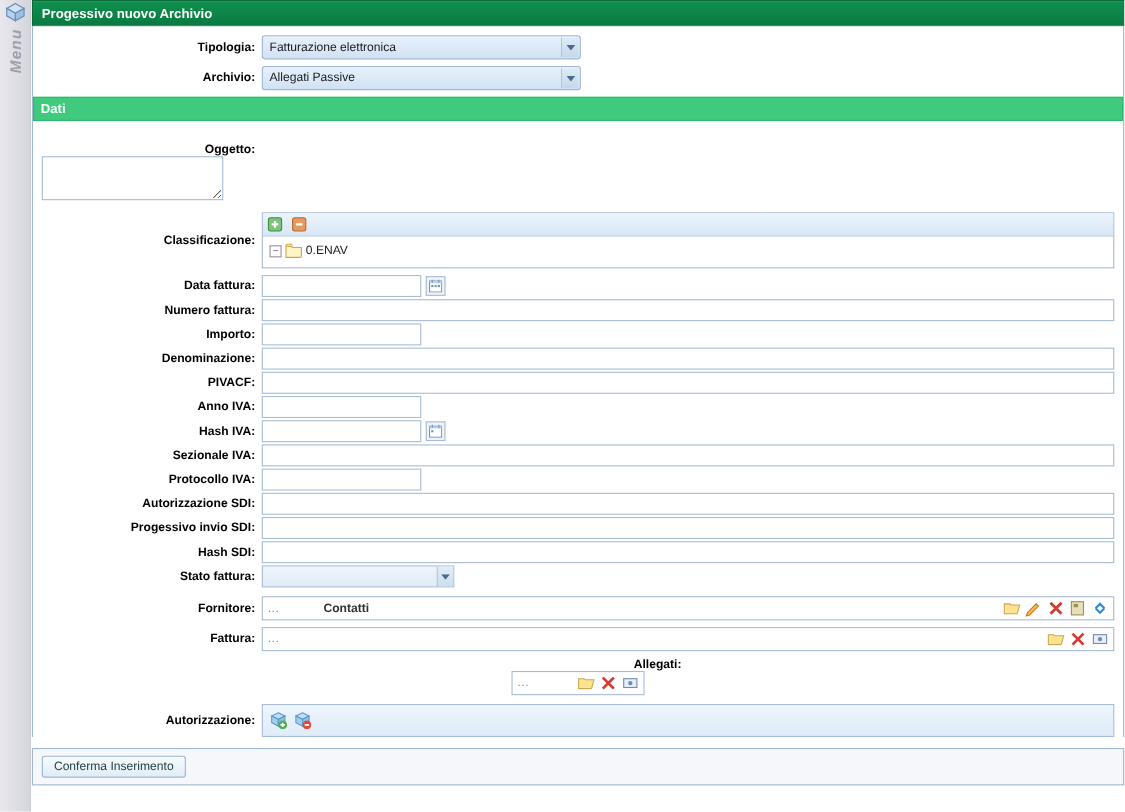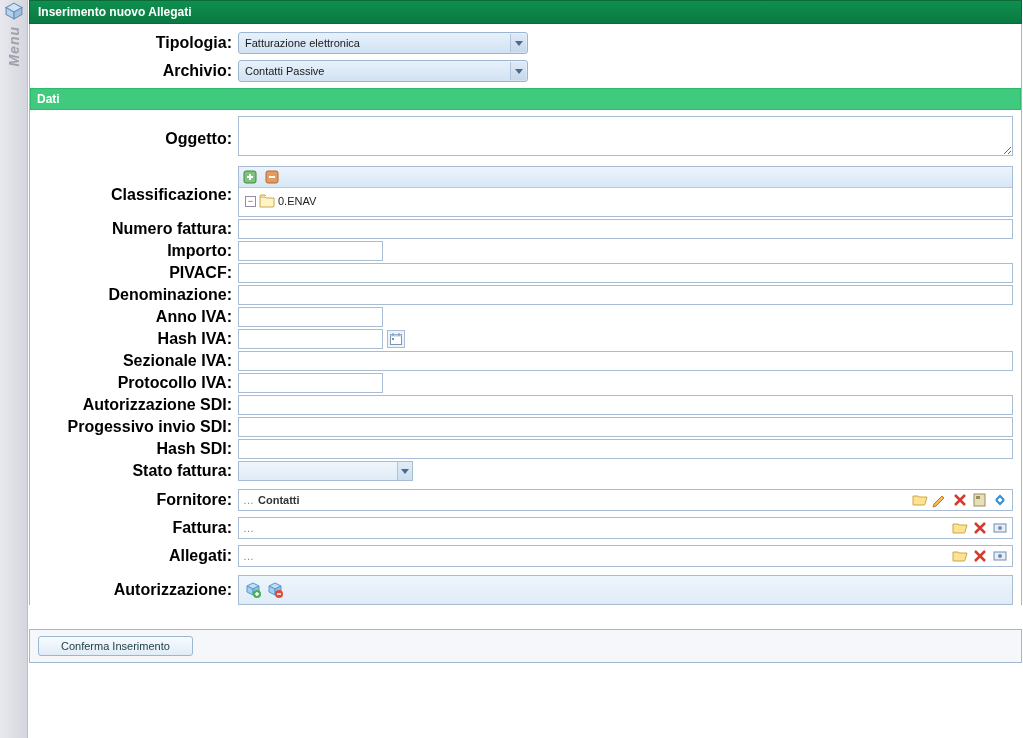--- a/index.html
+++ b/index.html
@@ -58,21 +58,21 @@
   }
   .row {
     display: flex;
     align-items: center;
     margin-bottom: 6px;
   }
   .label {
     width: 200px;
     text-align: right;
     font-weight: bold;
-    font-size: 16px;
+    font-size: 11px;
     padding-right: 6px;
     color: #000;
   }
   .combo {
     width: 290px;
     height: 22px;
     background: linear-gradient(#e7f1fb, #d1e2f4);
     border: 1px solid #9cb5d1;
     border-radius: 3px;
     padding: 0 20px 0 6px;
@@ -150,42 +150,42 @@
   .folder { width:16px; height:14px; }
   .lookup-box {
     flex:1;
     border:1px solid #a8bcd4;
     background:#fff;
     display:flex; align-items:center;
     padding: 2px 4px;
     gap:4px;
   }
   .lookup-box .dots { color:#888; }
-  .lookup-box .txt { flex:1; font-weight:bold; color:#333; }
+  .lookup-box .txt { flex:1; font-weight:bold; color:#333;margin-left:36px; }
   .action-icons { display:flex; gap:4px; align-items:center; }
   .action-icons .ic { cursor:pointer; }
   .auth-box {
     flex:1;
     background: linear-gradient(#eef5fc, #dfecf8);
     border:1px solid #a8bcd4;
     min-height: 30px;
     display:flex; align-items:center; gap:6px; padding:4px 6px;
   }
   .footer {
     border: 1px solid #9fb7d0;
     border-top: 1px solid #9fb7d0;
     background: #f5f7fa;
     padding: 6px 8px;
     display:flex;
   }
   .btn {
     background: linear-gradient(#f8fbfe,#e0ecf7);
     border:1px solid #9cb5d1;
     border-radius:3px;
-    padding: 3px 22px;
+    padding: 3px 10px;
     font-size:11px;
     color:#244;
     display:inline-flex; align-items:center;
   }
   .form-table { margin-top:-4px; }
   .combo2-arrow { position:absolute; right:1px;top:1px;bottom:1px;width:15px;background:linear-gradient(#e0ecf7,#cddeef);border-left:1px solid #b0c4db;display:flex;align-items:center;justify-content:center;}
   .statocombo { position:relative; display:inline-block; }
 </style>
 </head>
 <body>
@@ -197,52 +197,52 @@
       <svg viewBox="0 0 16 16">
           <polygon points="8,1 15,5 8,9 1,5" fill="#cfe3f7" stroke="#6b8fb5"></polygon>
           <polygon points="1,5 8,9 8,15 1,11" fill="#b7d2ee" stroke="#6b8fb5"></polygon>
           <polygon points="15,5 8,9 8,15 15,11" fill="#a0c0e2" stroke="#6b8fb5"></polygon>
         </svg>
     </span>
     <span class="vert">Menu</span>
   </div>
 
   <div class="panel">
-    <div class="titlebar">Inserimento nuovo Allegati</div>
+    <div class="titlebar">Progessivo nuovo Archivio</div>
 
     <div class="content">
 
       <div class="row">
         <div class="label">Tipologia:</div>
         <div class="combo">
           <span>Fatturazione elettronica</span>
           <span class="arrow">
               <svg viewBox="0 0 8 5">
                 <path d="M0 0 L4 5 L8 0 Z" fill="#4a6b8f"></path>
               </svg>
             </span>
         </div>
       </div>
       <div class="row">
         <div class="label">Archivio:</div>
         <div class="combo">
-          <span>Contatti Passive</span>
+          <span>Allegati Passive</span>
           <span class="arrow">
               <svg viewBox="0 0 8 5">
                 <path d="M0 0 L4 5 L8 0 Z" fill="#4a6b8f"></path>
               </svg>
             </span>
         </div>
       </div>
 
       <div class="section-hdr">Dati</div>
 
       <div class="form-table">
 
-        <div class="row" style="align-items:flex-start;">
+        <div class="row" style="align-items:flex-start;flex-direction:column;">
           <div class="label" style="padding-top:14px">Oggetto:</div>
           <div class="field"><textarea class="input big" style=""></textarea></div>
         </div>
 
         <div class="row" style="align-items:flex-start; margin-top:8px;">
           <div class="label" style="padding-top:20px">Classificazione:</div>
           <div class="classif-box field">
             <div class="classif-tb">
               <span class="ic">
                 <svg viewBox="0 0 16 16">
@@ -263,38 +263,53 @@
                 <span class="folder"><svg viewBox="0 0 16 14">
                       <path d="M1 3h5l1 1h8v8a1 1 0 0 1-1 1H1z" fill="#fff3c8" stroke="#c9a84e"></path>
                       <path d="M1 3V2a1 1 0 0 1 1-1h4l1 1" fill="#ffe28f" stroke="#c9a84e"></path>
                     </svg></span>
                 <span>0.ENAV</span>
               </div>
             </div>
           </div>
         </div>
 
+        <div class="row" style="margin-top:6px;">
+          <div class="label">Data fattura:</div>
+          <input class="input short" style="">
+          <span class="cal-btn">
+              <svg viewBox="0 0 12 12">
+                <rect x="0.5" y="1.5" width="11" height="10" fill="#fff" stroke="#7a95b3"></rect>
+                <rect x="0.5" y="1.5" width="11" height="2" fill="#b9d0e8"></rect>
+                <line x1="3" y1="0" x2="3" y2="3" stroke="#7a95b3"></line>
+                <line x1="9" y1="0" x2="9" y2="3" stroke="#7a95b3"></line>
+                <rect x="2" y="5" width="2" height="2" fill="#7a95b3"></rect>
+                <rect x="5" y="5" width="2" height="2" fill="#7a95b3"></rect>
+                <rect x="8" y="5" width="2" height="2" fill="#7a95b3"></rect>
+              </svg>
+            </span>
+        </div>
 
         <div class="row">
           <div class="label">Numero fattura:</div>
           <div class="field"><input class="input" style=""></div>
         </div>
 
         <div class="row">
           <div class="label">Importo:</div>
           <input class="input short" style="">
         </div>
 
         <div class="row">
+          <div class="label">Denominazione:</div>
+          <div class="field"><input class="input" style=""></div>
+        </div>
+
+        <div class="row">
           <div class="label">PIVACF:</div>
-          <div class="field"><input class="input" style=""></div>
-        </div>
-
-        <div class="row">
-          <div class="label">Denominazione:</div>
           <div class="field"><input class="input" style=""></div>
         </div>
 
         <div class="row">
           <div class="label">Anno IVA:</div>
           <input class="input short" style="">
         </div>
 
         <div class="row">
           <div class="label">Hash IVA:</div>
@@ -387,41 +402,41 @@
                     <path d="M3 3l10 10M13 3L3 13" stroke="#d53a2e" stroke-width="2.5"></path>
                   </svg></span>
               <span class="ic"><svg viewBox="0 0 16 16">
                     <rect x="2" y="4" width="12" height="8" fill="#e7eef7" stroke="#6f8db0"></rect>
                     <circle cx="8" cy="8" r="2" fill="#6f8db0"></circle>
                   </svg></span>
             </span>
           </div>
         </div>
 
-        <div class="row" style="margin-top:6px;">
+        <div class="row" style="margin-top:6px;flex-direction:column;">
           <div class="label">Allegati:</div>
           <div class="lookup-box">
             <span class="dots">…</span>
             <span class="txt"></span>
             <span class="action-icons">
               <span class="ic"><svg viewBox="0 0 16 14">
                     <path d="M1 4h5l1 1h8l-2 7a1 1 0 0 1-1 1H1z" fill="#ffe28f" stroke="#c9a84e"></path>
                   </svg></span>
               <span class="ic"><svg viewBox="0 0 16 16">
                     <path d="M3 3l10 10M13 3L3 13" stroke="#d53a2e" stroke-width="2.5"></path>
                   </svg></span>
               <span class="ic"><svg viewBox="0 0 16 16">
                     <rect x="2" y="4" width="12" height="8" fill="#e7eef7" stroke="#6f8db0"></rect>
                     <circle cx="8" cy="8" r="2" fill="#6f8db0"></circle>
                   </svg></span>
             </span>
           </div>
         </div>
 
-        <div class="row" style="margin-top:8px; margin-bottom:24px;">
+        <div class="row" style="margin-top:8px; margin-bottom:10px;">
           <div class="label">Autorizzazione:</div>
           <div class="auth-box">
             <span class="ic"><svg viewBox="0 0 16 16">
                   <polygon points="8,1 14,4 8,7 2,4" fill="#bde0f7" stroke="#5a98c9"></polygon>
                   <polygon points="2,4 8,7 8,13 2,10" fill="#a4cfee" stroke="#5a98c9"></polygon>
                   <polygon points="14,4 8,7 8,13 14,10" fill="#8fc0e6" stroke="#5a98c9"></polygon>
                   <circle cx="12" cy="12" r="4" fill="#4caf50"></circle>
                   <path d="M12 10v4M10 12h4" stroke="#fff" stroke-width="1.5"></path>
                 </svg></span>
             <span class="ic"><svg viewBox="0 0 16 16">

